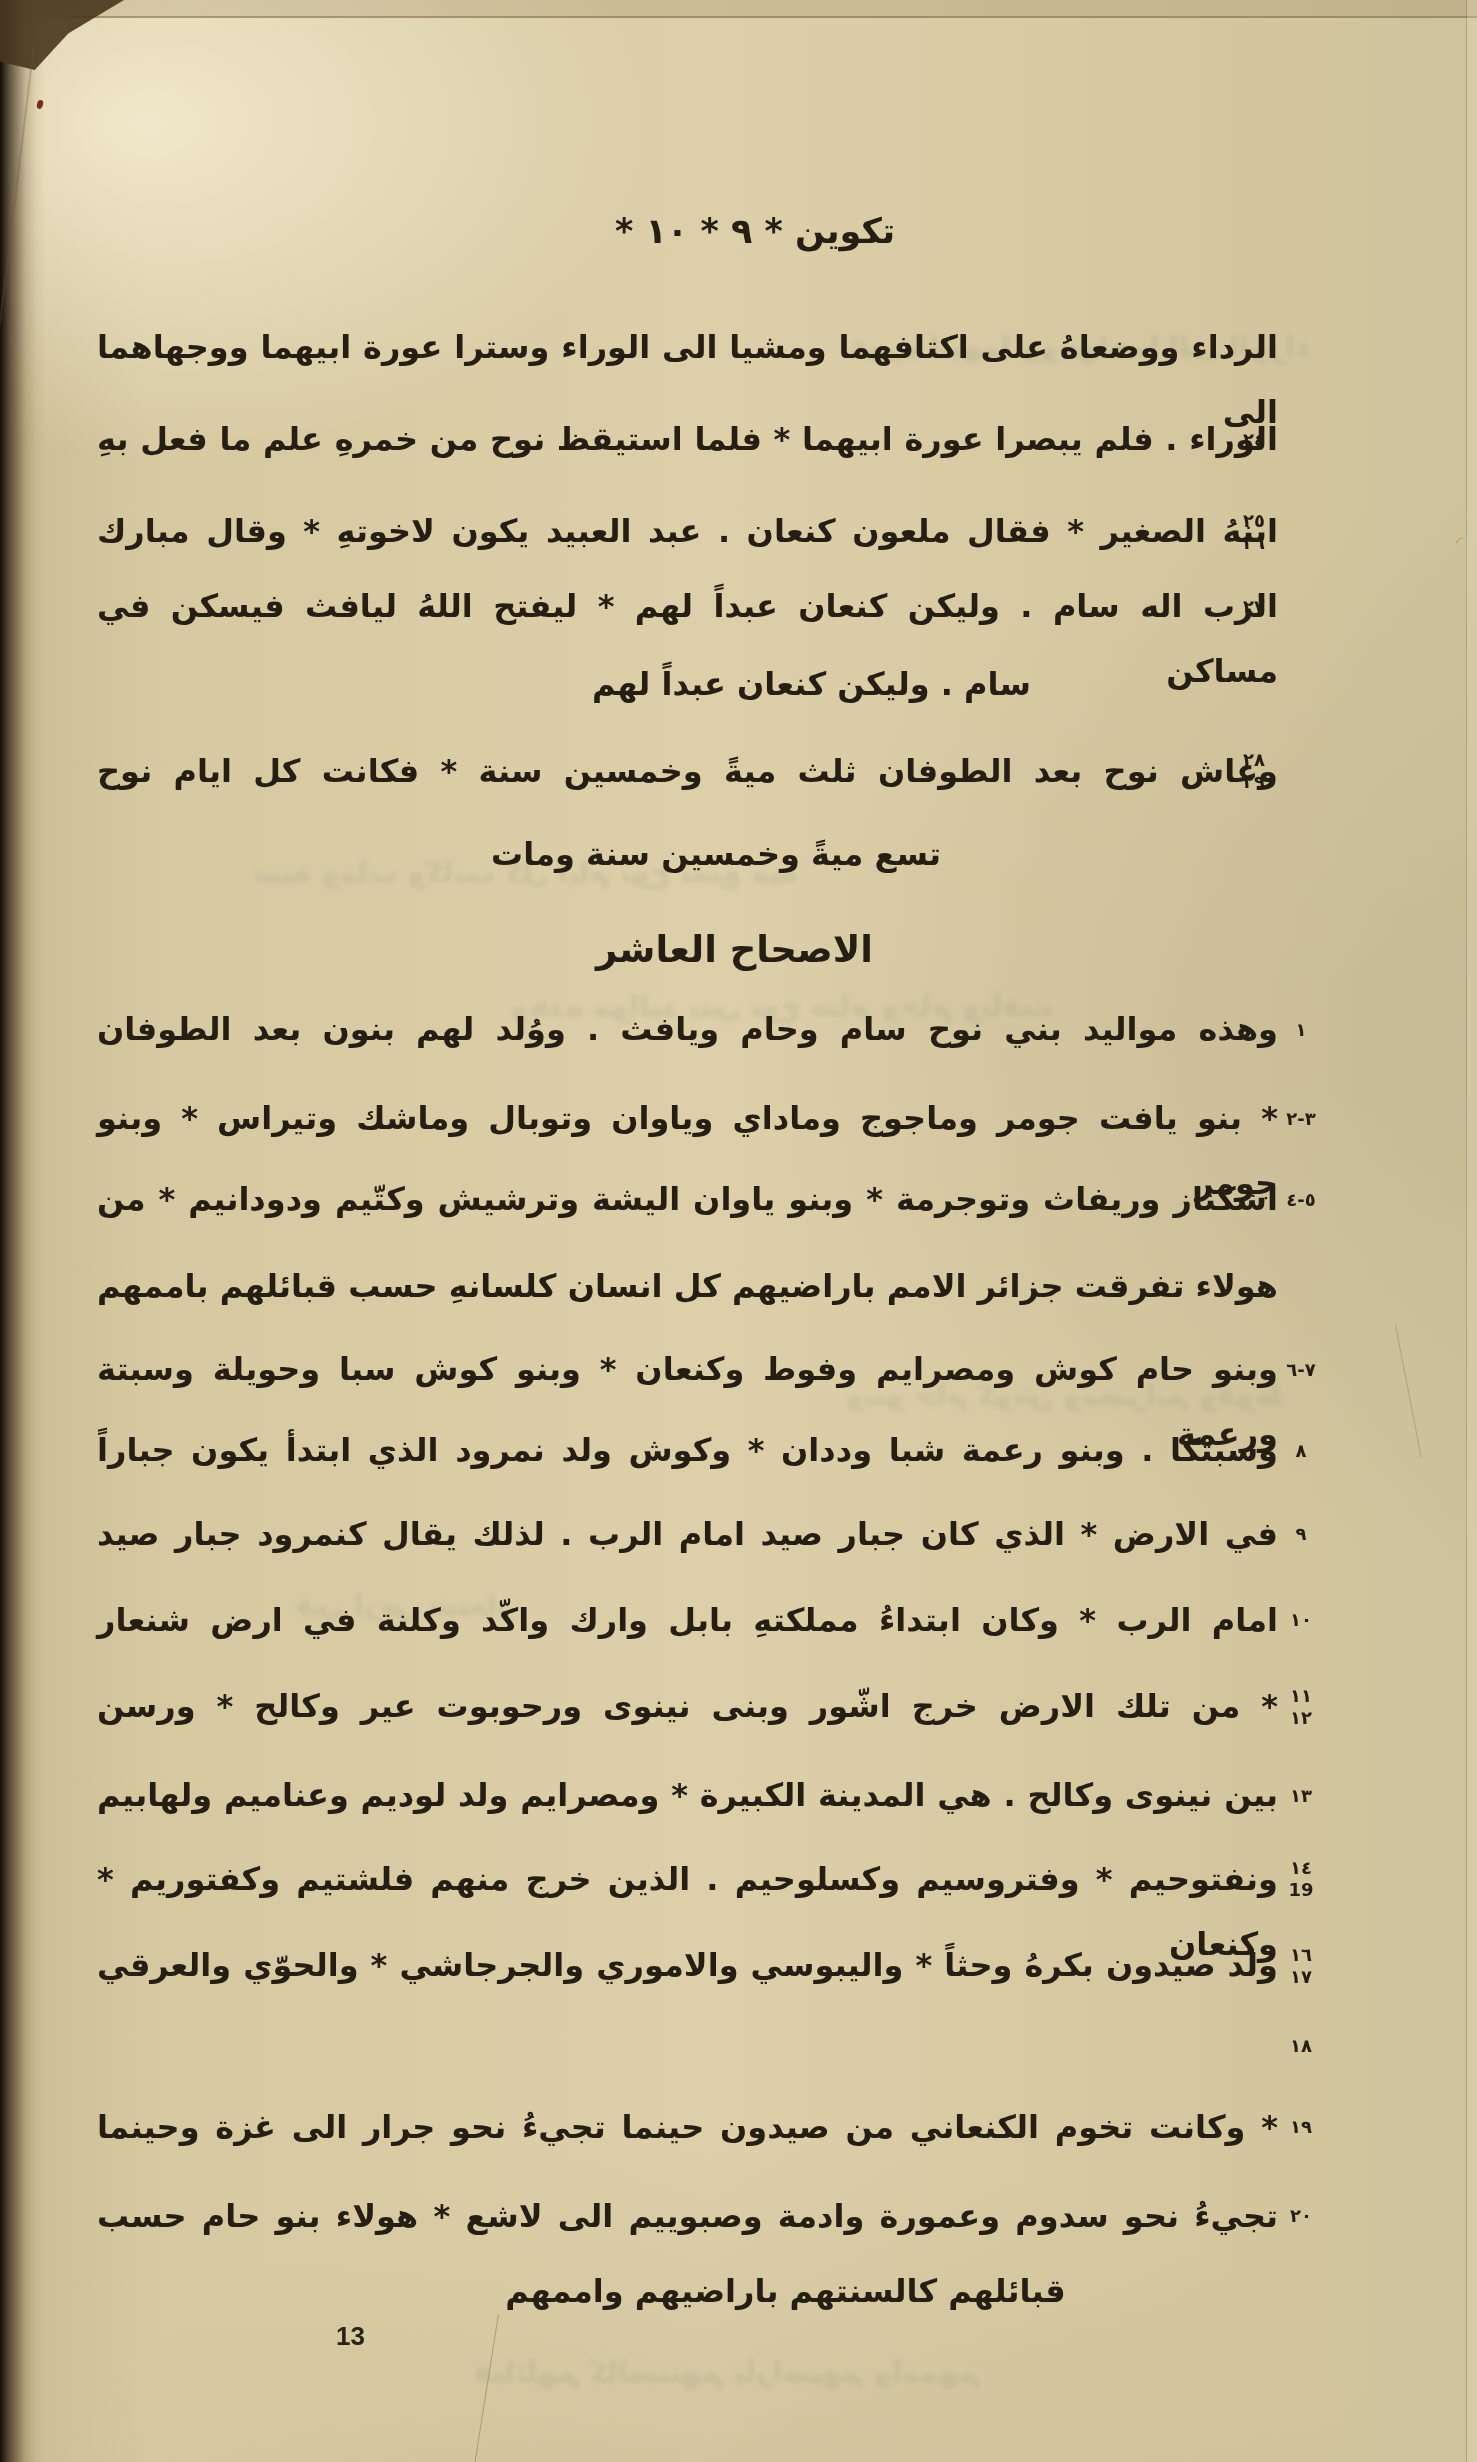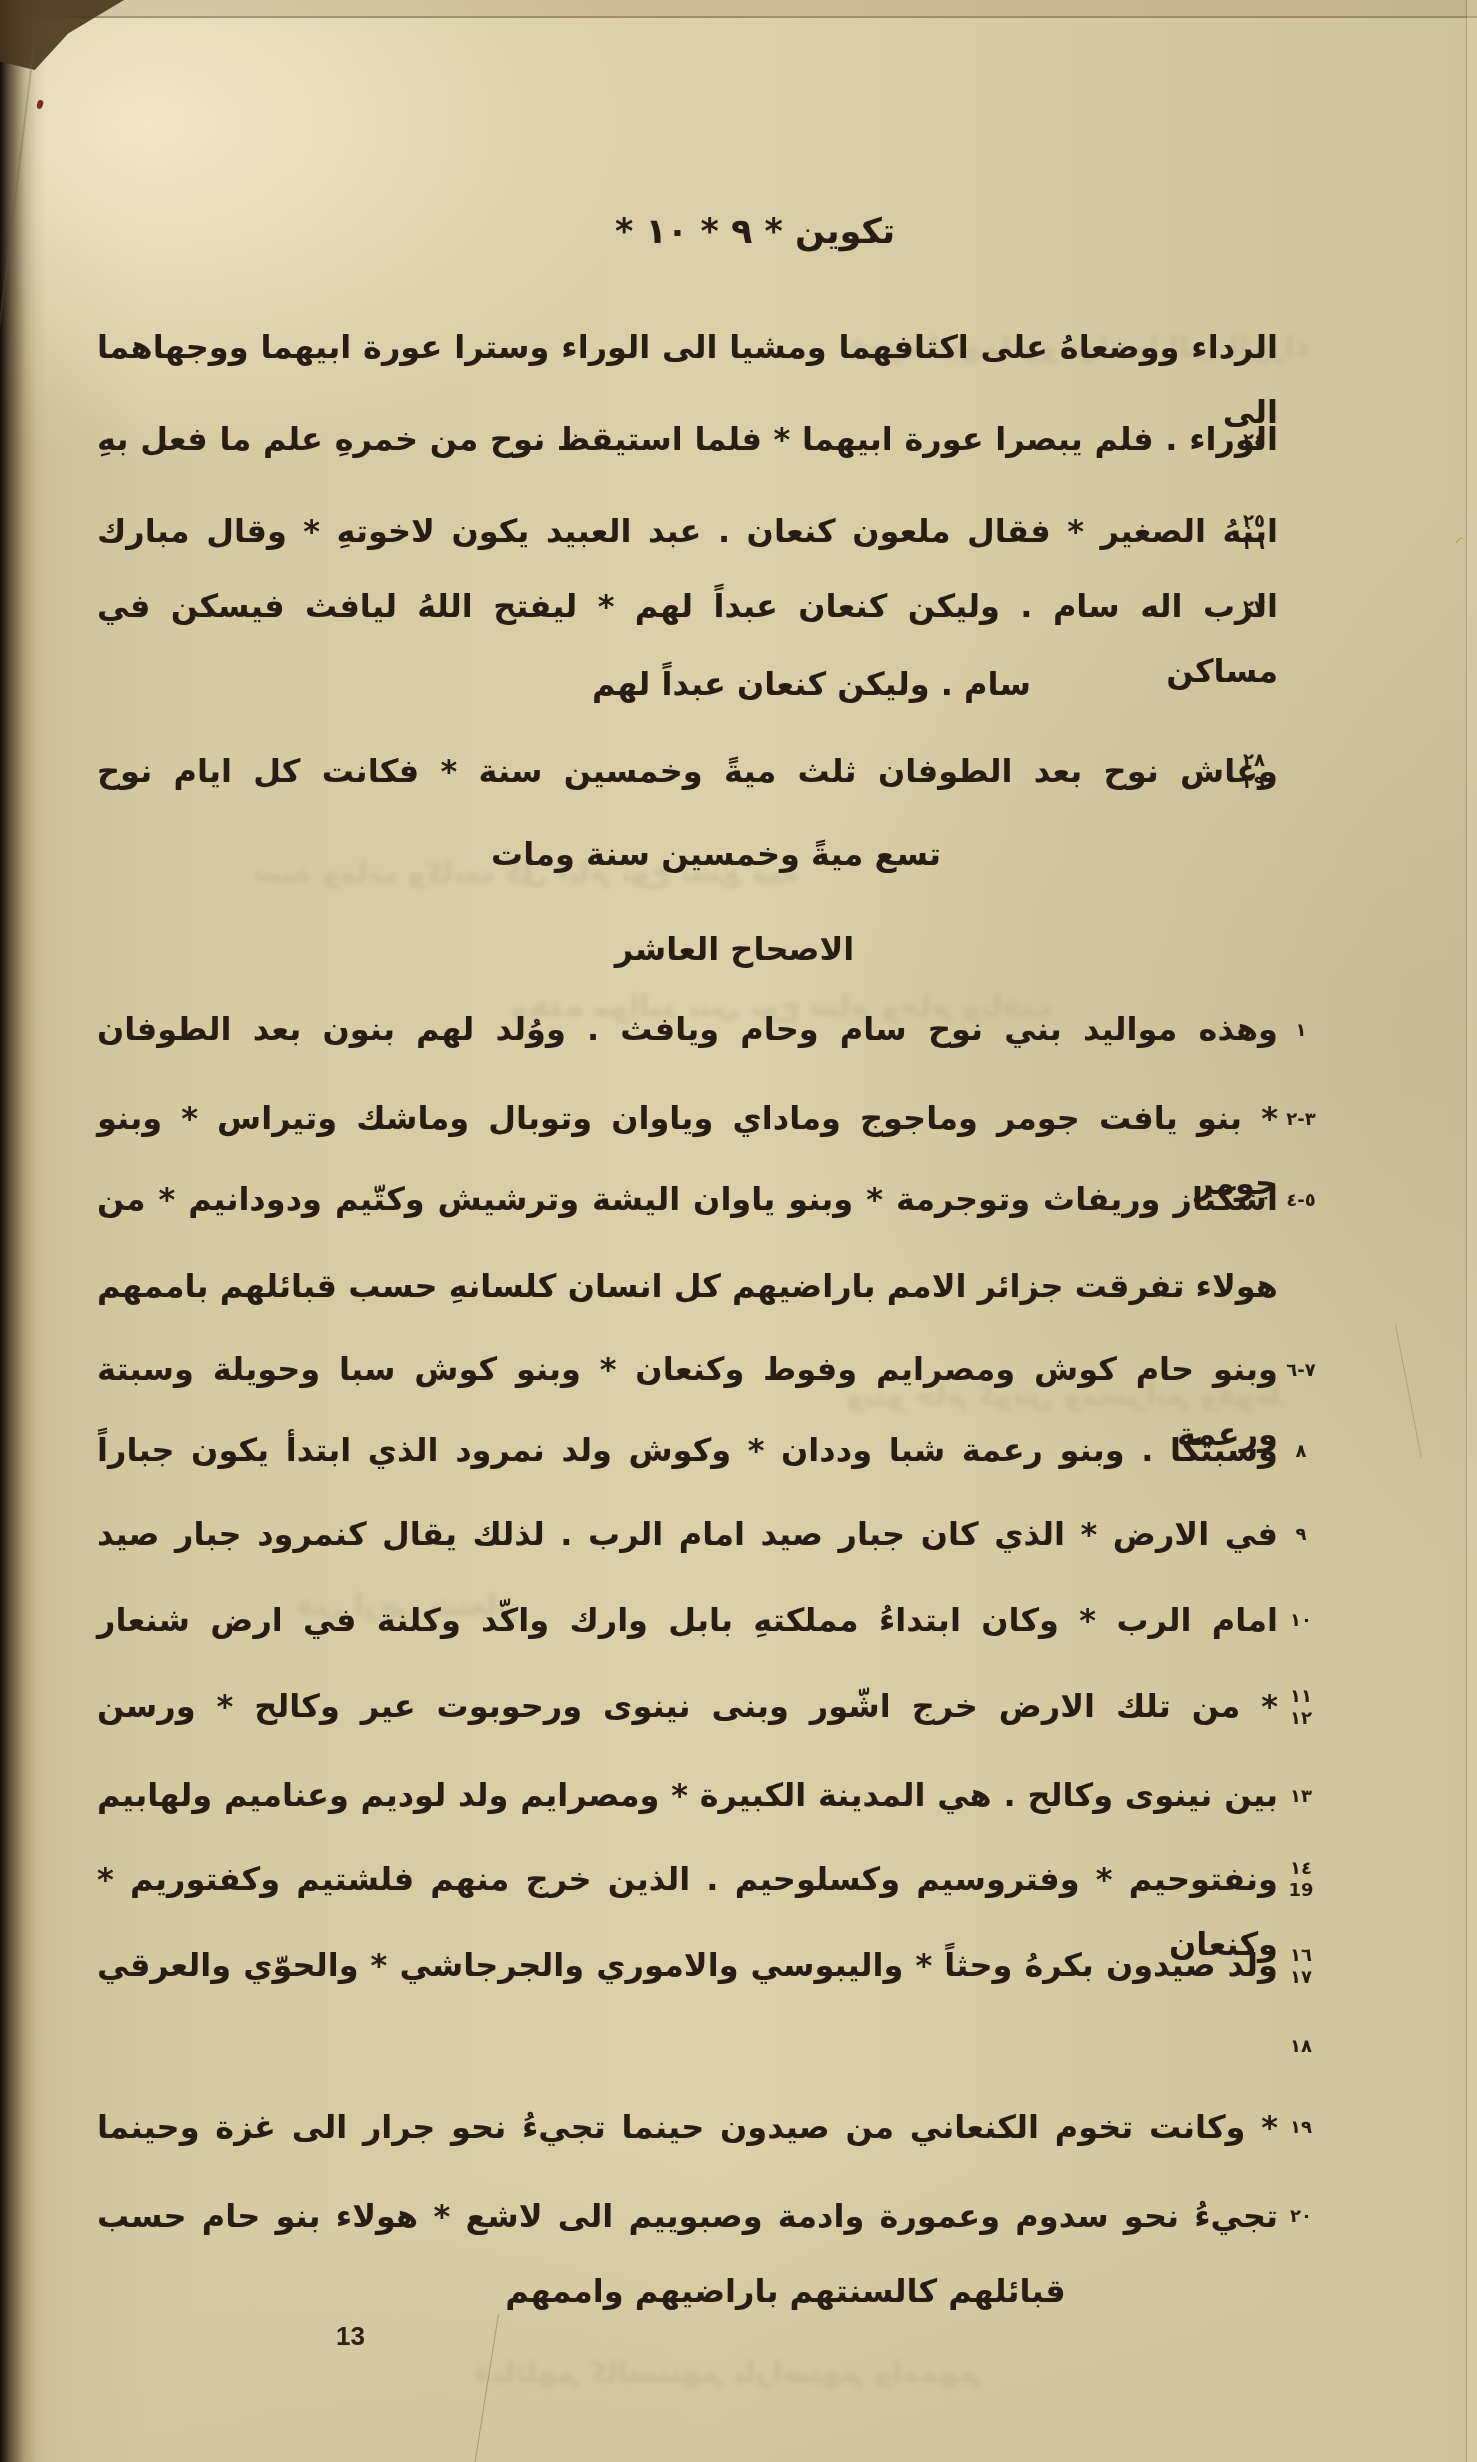--- a/index.html
+++ b/index.html
@@ -27,21 +27,21 @@
     font-size:32px;line-height:65px;height:66px;
     text-align:center;text-align-last:center;
   }
   .header{
     left:0;right:0;padding-left:32px;
     font-size:35px;line-height:65px;
     text-align:left;text-align-last:center;
   }
   .chapterhead{
     left:0;right:0;padding-right:9px;
-    font-size:32px;line-height:65px;
+    font-size:37px;line-height:65px;
     text-align:center;text-align-last:center;
   }
   .marker{
     position:absolute;direction:ltr;
     width:54px;text-align:center;
     font-family:"DejaVu Sans",sans-serif;font-weight:700;
     font-size:18px;line-height:21.6px;color:#261e12;
   }
   .marker span{display:block;}
   .m-ch9{left:1227px;}

